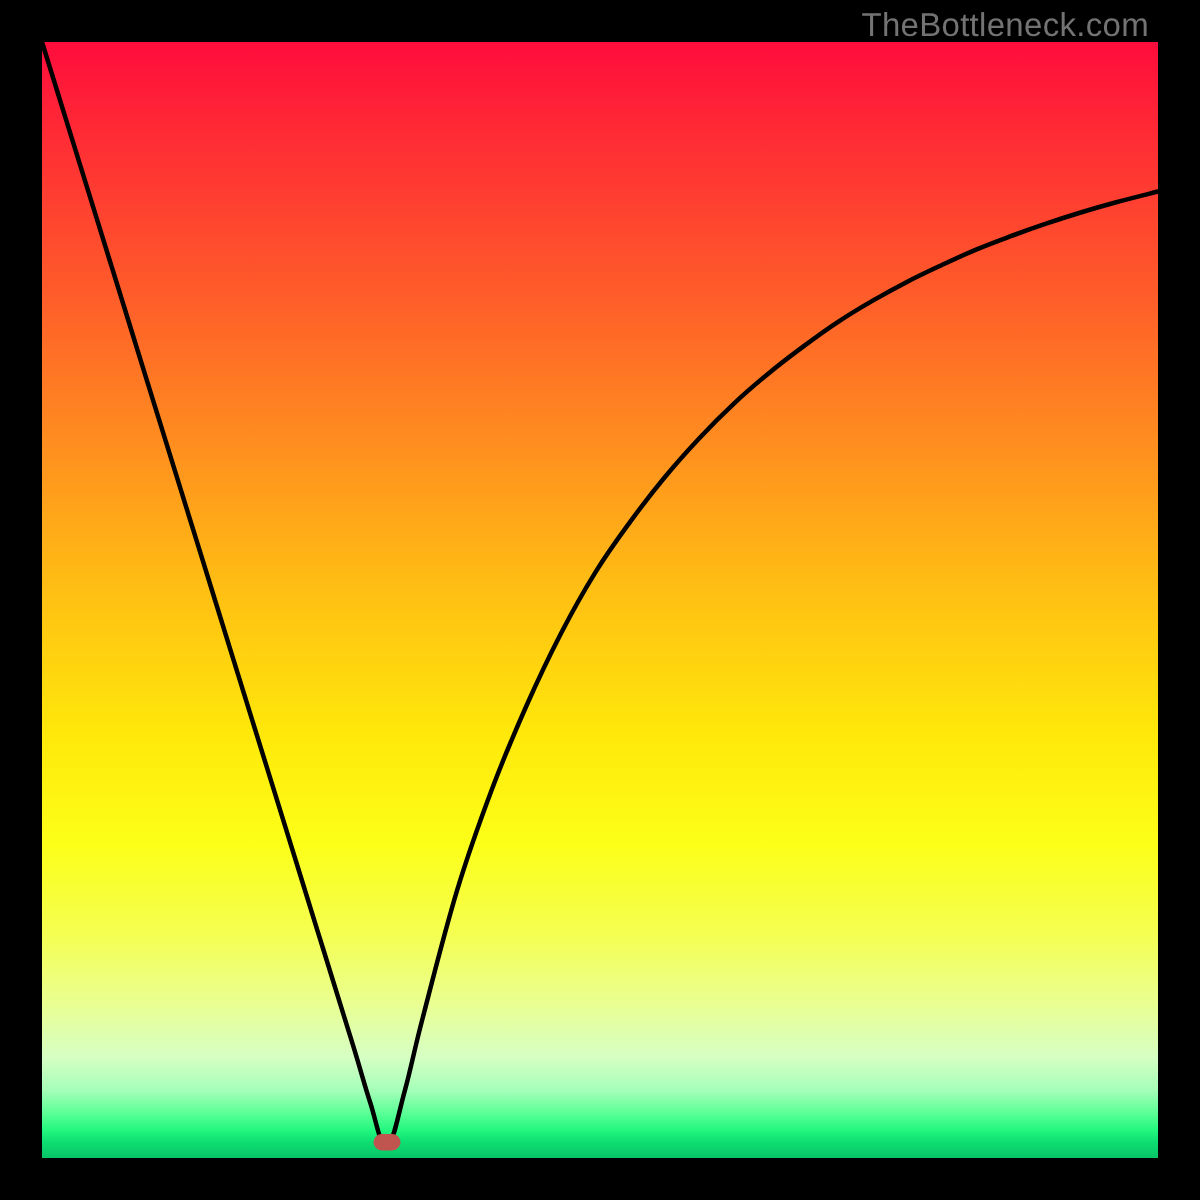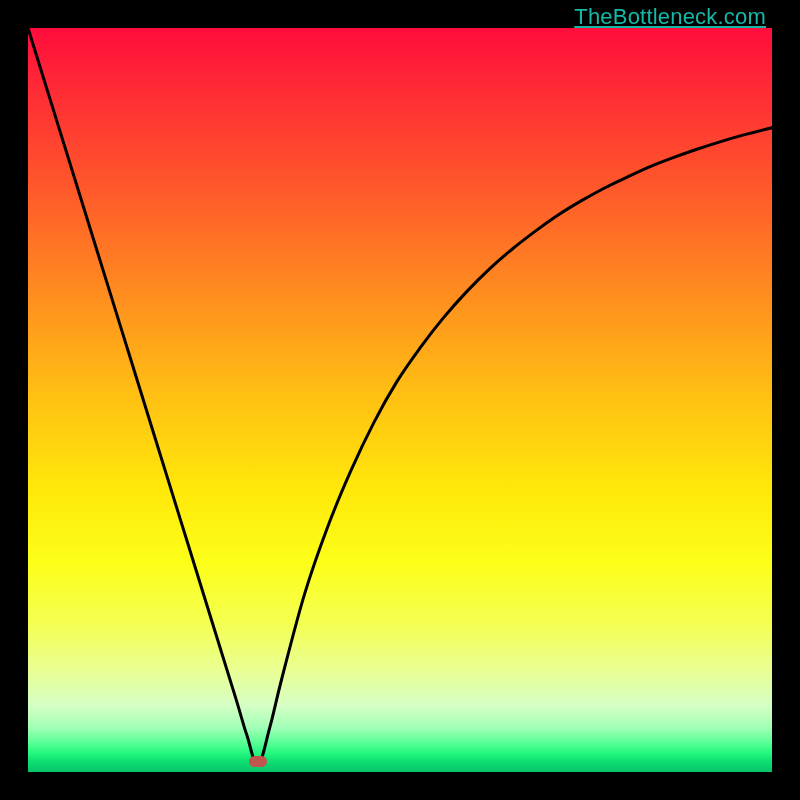--- a/index.html
+++ b/index.html
@@ -40,26 +40,25 @@
       #5aff96 96%,
       #23f77e 97.5%,
       #0ee072 98.5%,
       #07c468 100%
     );
   }
   .watermark {
     position: absolute;
     top: 4px;
     right: 34px;
-    color: #14b8a6;
+    color: #737373;
     font-family: Arial, Helvetica, sans-serif;
     font-size: 22px;
     letter-spacing: 0.2px;
     user-select: none;
-    text-decoration: underline;
   }
   svg.curve {
     position: absolute;
     left: 0;
     top: 0;
     width: 100%;
     height: 100%;
     overflow: visible;
   }
   .marker {

